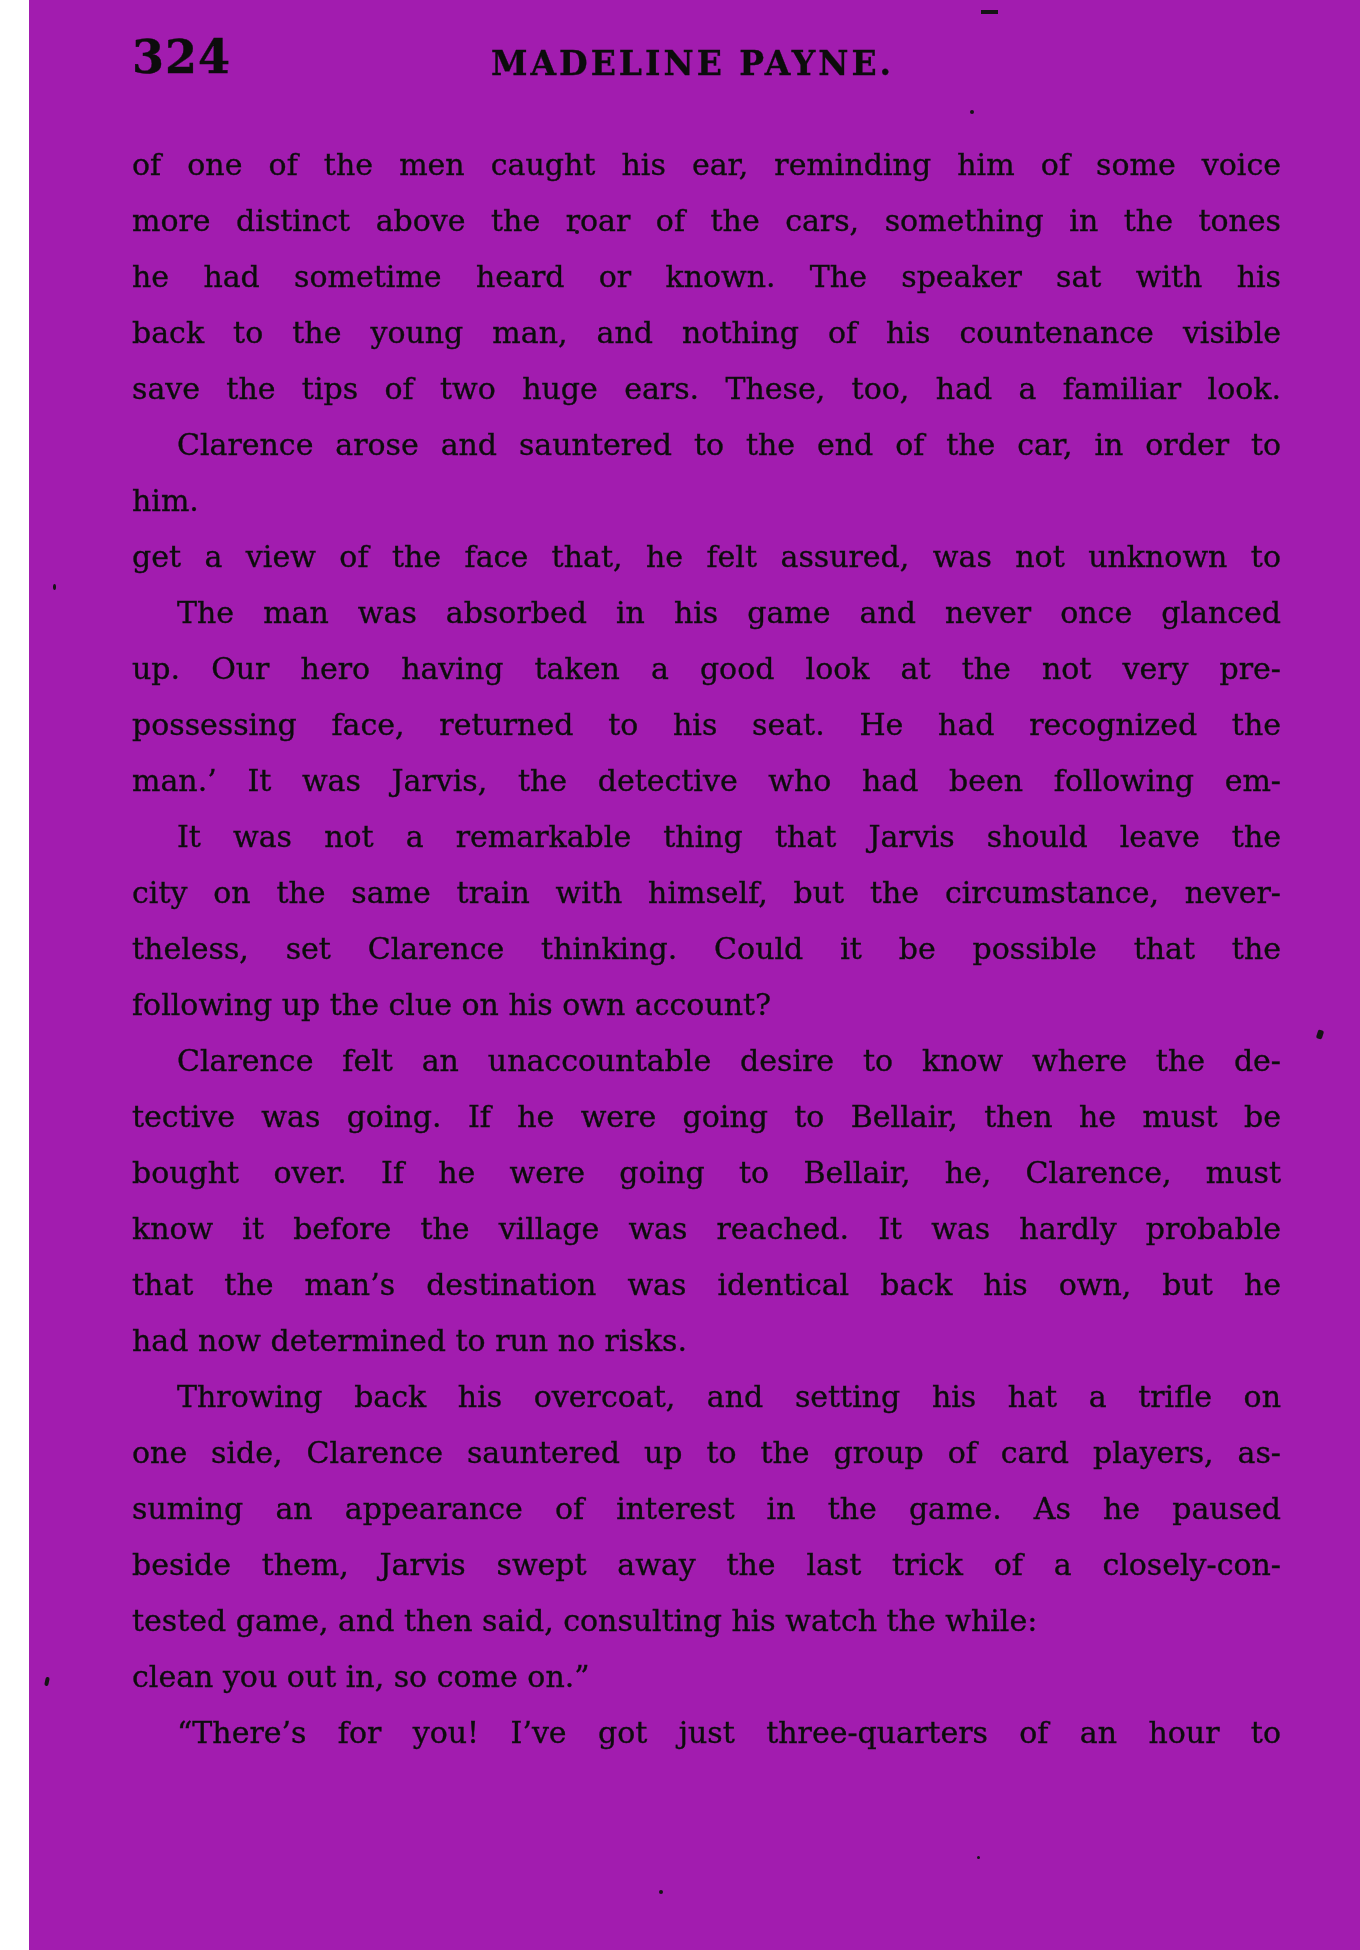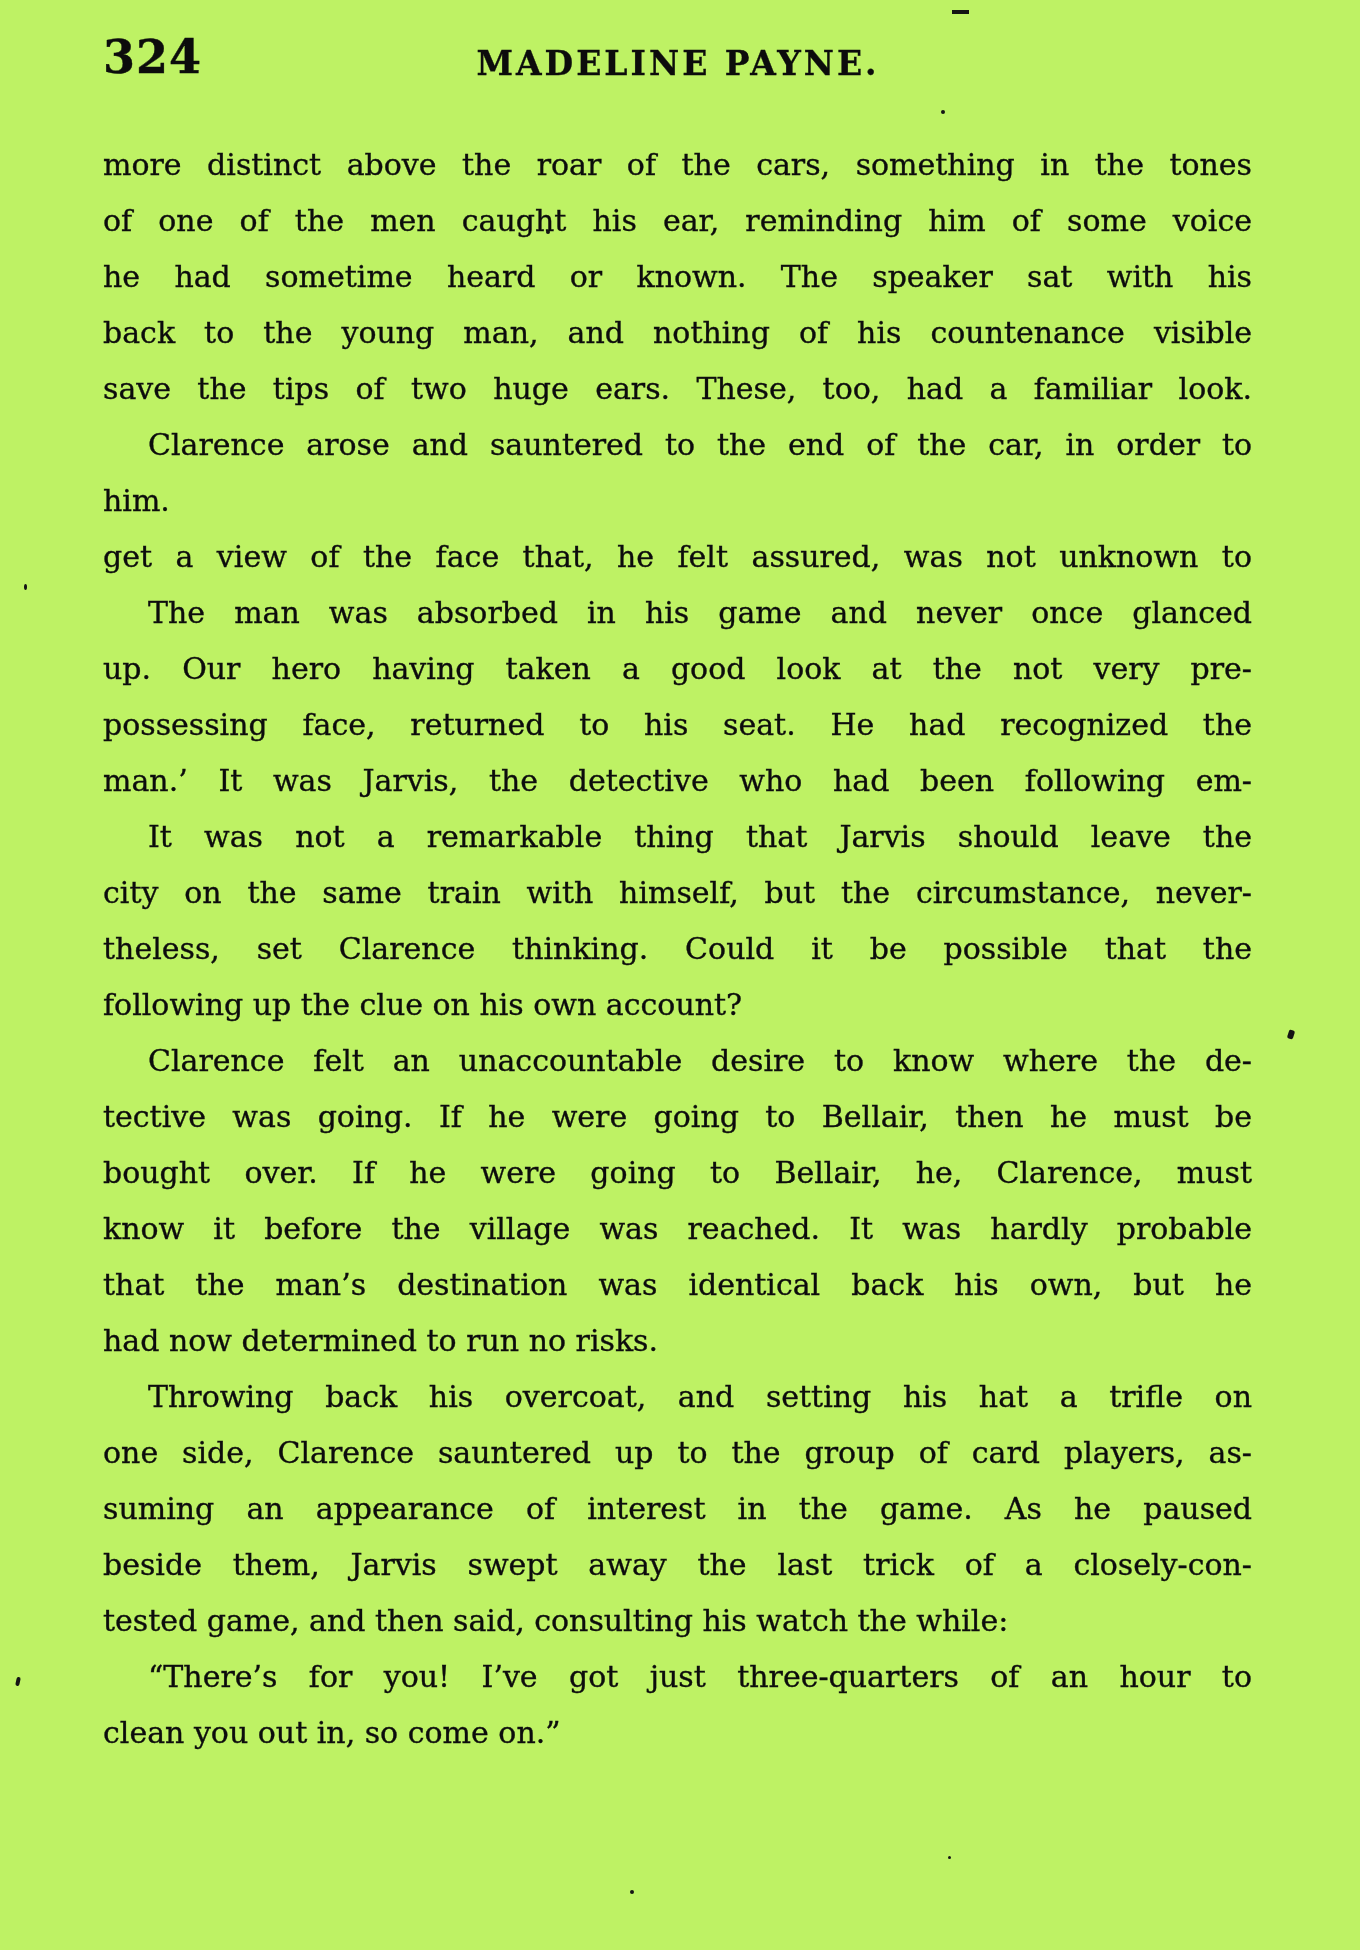--- a/index.html
+++ b/index.html
@@ -11,21 +11,22 @@
     width: 1360px;
     height: 1950px;
     position: relative;
     overflow: hidden;
     font-family: "DejaVu Serif", "Liberation Serif", serif;
     color: #0c0c0c;
   }
   .sheet {
     position: absolute;
     inset: 0;
-    background: #bef264;
+    background: #a21caf;
+    margin-left: 29px;
   }
   
   .page-header {
     position: absolute;
     left: 103px;
     right: 107px;
     top: 0;
     height: 100px;
   }
   .page-number {
@@ -90,22 +91,22 @@
 <body>
 
 <div class="sheet">
 
   <header class="page-header">
     <span class="page-number">324</span>
     <span class="running-title">MADELINE PAYNE.</span>
   </header>
 
   <main class="page-body" id="page-body">
+      <div class="line">of one of the men caught his ear, reminding him of some voice</div>
       <div class="line">more distinct above the roar of the cars, something in the tones</div>
-      <div class="line">of one of the men caught his ear, reminding him of some voice</div>
       <div class="line">he had sometime heard or known. The speaker sat with his</div>
       <div class="line">back to the young man, and nothing of his countenance visible</div>
       <div class="line">save the tips of two huge ears. These, too, had a familiar look.</div>
       <div class="line indent">Clarence arose and sauntered to the end of the car, in order to</div>
       <div class="line no-just">him.</div>
       <div class="line">get a view of the face that, he felt assured, was not unknown to</div>
       <div class="line indent">The man was absorbed in his game and never once glanced</div>
       <div class="line">up. Our hero having taken a good look at the not very pre-</div>
       <div class="line">possessing face, returned to his seat. He had recognized the</div>
       <div class="line">man.’ It was Jarvis, the detective who had been following em-</div>
@@ -117,22 +118,22 @@
       <div class="line">tective was going. If he were going to Bellair, then he must be</div>
       <div class="line">bought over. If he were going to Bellair, he, Clarence, must</div>
       <div class="line">know it before the village was reached. It was hardly probable</div>
       <div class="line">that the man’s destination was identical back his own, but he</div>
       <div class="line no-just">had now determined to run no risks.</div>
       <div class="line indent">Throwing back his overcoat, and setting his hat a trifle on</div>
       <div class="line">one side, Clarence sauntered up to the group of card players, as-</div>
       <div class="line">suming an appearance of interest in the game. As he paused</div>
       <div class="line">beside them, Jarvis swept away the last trick of a closely-con-</div>
       <div class="line no-just">tested game, and then said, consulting his watch the while:</div>
+      <div class="line no-just">clean you out in, so come on.”</div>
       <div class="line indent">“There’s for you! I’ve got just three-quarters of an hour to</div>
-      <div class="line no-just">clean you out in, so come on.”</div>
     </main>
 
   <div class="artifact a-dash"></div>
   <div class="artifact a-dot1"></div>
   <div class="artifact a-dot2"></div>
   <div class="artifact a-star"></div>
   <div class="artifact a-tick1"></div>
   <div class="artifact a-tick2"></div>
   <div class="artifact a-dot3"></div>
   <div class="artifact a-dot4"></div>

